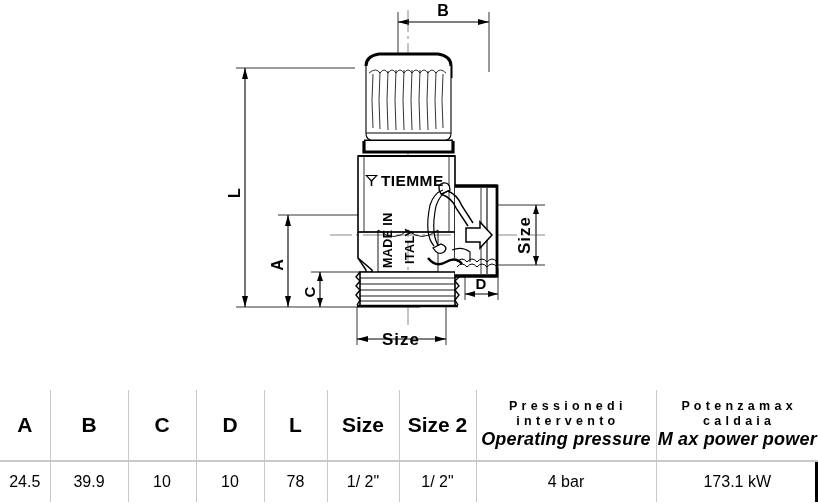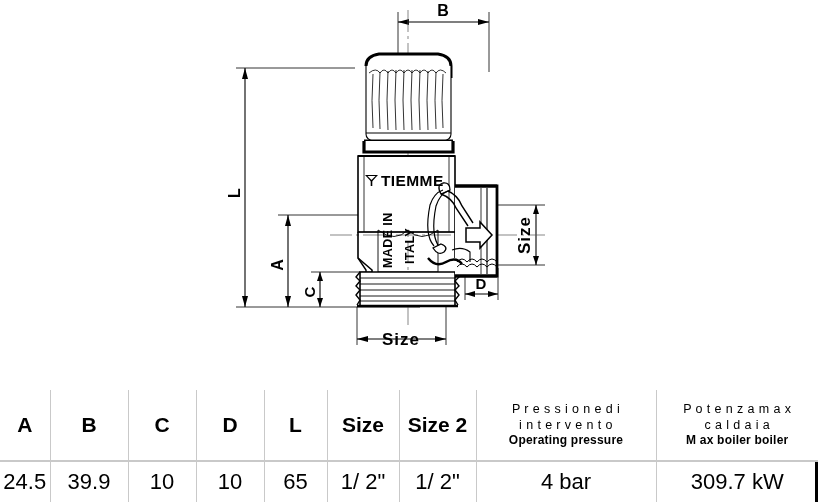--- a/index.html
+++ b/index.html
@@ -22,26 +22,26 @@
   table.spec th,table.spec td{
     padding:0;margin:0;text-align:center;vertical-align:middle;
     border-right:1px solid #c9c9c9;
   }
   table.spec th.last,table.spec td.last{border-right:none;}
   table.spec tr.header-row th{
     height:70px;font-weight:bold;color:#000;
     border-bottom:2px solid #c9c9c9;
   }
   table.spec tr.data-row td{
-    height:40px;font-weight:normal;font-size:22px;
+    height:40px;font-weight:normal;font-size:16px;
   }
   .hdr-letter{font-size:21px;font-weight:bold;letter-spacing:0px;}
   .hdr-multi{line-height:1.22;}
-  .hdr-it{font-size:12.5px;font-weight:normal;letter-spacing:.4px;}
-  .hdr-en{font-size:12px;font-weight:bold;letter-spacing:.2px;}
+  .hdr-it{font-size:12.5px;font-weight:bold;letter-spacing:.4px;}
+  .hdr-en{font-size:18px;font-weight:bold;font-style:italic;letter-spacing:.2px;}
   .right-cap{
     position:absolute;right:0px;top:72px;width:3px;height:40px;background:#000;
   }
 </style>
 </head>
 <body>
 
 <div id="drawing-area">
 <svg width="818" height="385" viewBox="0 0 818 385" xmlns="http://www.w3.org/2000/svg">
   <rect x="0" y="0" width="818" height="385" fill="#ffffff"></rect>
@@ -246,31 +246,31 @@
           <div class="hdr-multi">
             <div class="hdr-it">P r e s s i o n e  d i</div>
             <div class="hdr-it">i n t e r v e n t o</div>
             <div class="hdr-en">Operating pressure</div>
           </div>
         </th>
         <th class="last">
           <div class="hdr-multi">
             <div class="hdr-it">P o t e n z a  m a x</div>
             <div class="hdr-it">c a l d a i a</div>
-            <div class="hdr-en">M ax boiler boiler</div>
+            <div class="hdr-en">M ax power power</div>
           </div>
         </th>
       </tr>
       <tr class="data-row">
         <td>24.5</td>
         <td>39.9</td>
         <td>10</td>
         <td>10</td>
-        <td>65</td>
+        <td>78</td>
         <td>1/ 2"</td>
         <td>1/ 2"</td>
         <td>4 bar</td>
-        <td class="last">309.7 kW</td>
+        <td class="last">173.1 kW</td>
       </tr>
     </tbody>
   </table>
   <div class="right-cap"></div>
 </div>
 
 </body></html>

